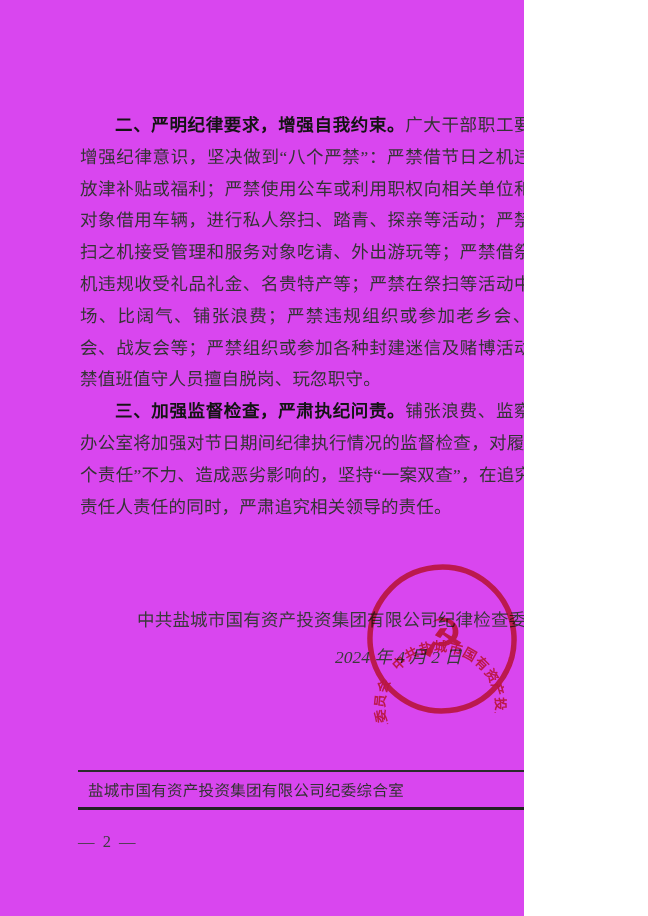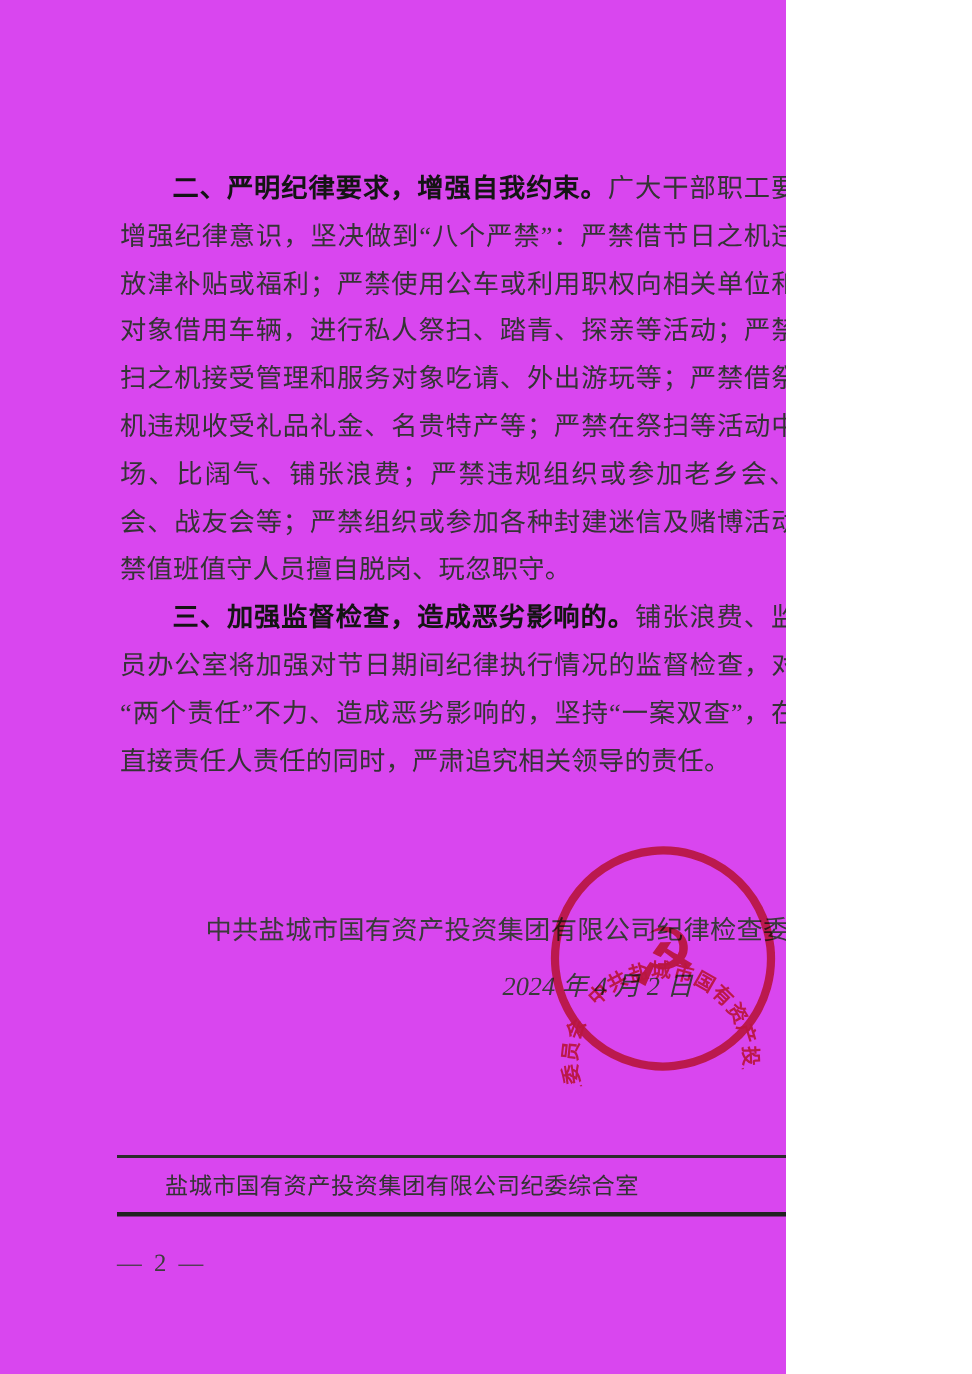--- a/index.html
+++ b/index.html
@@ -72,39 +72,39 @@
     border-top: 2px solid #2b2b2b;
     border-bottom: 3px solid #222222;
     padding: 6px 8px 7px 10px;
     box-sizing: border-box;
     display: flex;
     justify-content: space-between;
     align-items: baseline;
     font-size: 15.5px;
     color: #333333;
   }
-  .footer .issuer { letter-spacing: 0.3px; margin-left: 22px; }
+  .footer .issuer { letter-spacing: 0.3px; }
   .footer .print-date { margin-right: 14px; }
   .page-number {
     position: absolute;
     left: 78px; top: 832px;
     font-size: 16.5px;
     letter-spacing: 2px;
     color: #3d3d3d;
   }
 </style>
 </head>
 <body>
 
 <div class="page">
 
   <div class="content">
     <p class="para"><b class="lead">二、严明纪律要求，增强自我约束。</b><span>广大干部职工要切实增强纪律意识，坚决做到“八个严禁”：严禁借节日之机违规发放津补贴或福利；严禁使用公车或利用职权向相关单位和服务对象借用车辆，进行私人祭扫、踏青、探亲等活动；严禁借祭扫之机接受管理和服务对象吃请、外出游玩等；严禁借祭扫之机违规收受礼品礼金、名贵特产等；严禁在祭扫等活动中讲排场、比阔气、铺张浪费；严禁违规组织或参加老乡会、校友会、战友会等；严禁组织或参加各种封建迷信及赌博活动；严禁值班值守人员擅自脱岗、玩忽职守。</span></p>
 
-    <p class="para"><b class="lead">三、加强监督检查，造成恶劣影响的。</b><span>铺张浪费、监察专员办公室将加强对节日期间纪律执行情况的监督检查，对履行“两个责任”不力、造成恶劣影响的，坚持“一案双查”，在追究直接责任人责任的同时，严肃追究相关领导的责任。</span></p>
+    <p class="para"><b class="lead">三、加强监督检查，严肃执纪问责。</b><span>铺张浪费、监察专员办公室将加强对节日期间纪律执行情况的监督检查，对履行“两个责任”不力、造成恶劣影响的，坚持“一案双查”，在追究直接责任人责任的同时，严肃追究相关领导的责任。</span></p>
 
   </div>
 
   <div class="sig-org">中共盐城市国有资产投资集团有限公司纪律检查委员会</div>
 
   <div class="sig-date">2024 年 4 月 2 日</div>
 
   <div class="seal">
     <svg width="158" height="158" viewBox="0 0 158 158">
 

